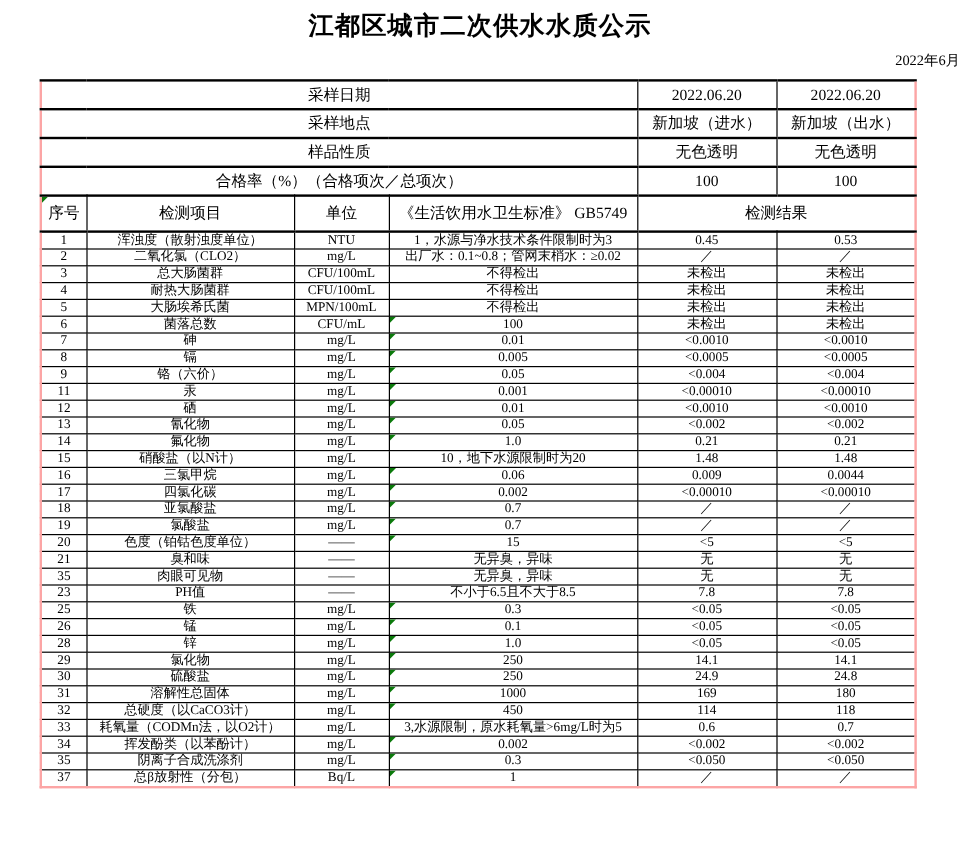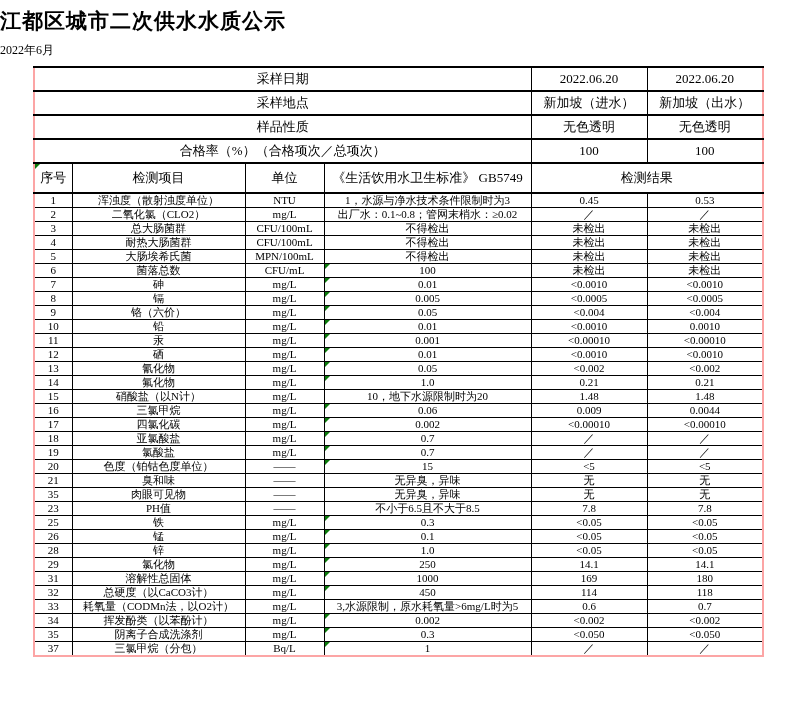--- a/index.html
+++ b/index.html
@@ -2,25 +2,25 @@
 <html><head>
 <meta charset="utf-8">
 <style>
   html,body{margin:0;padding:0;background:#ffffff;}
   .page{
     width:800px;height:713px;position:relative;background:#ffffff;
     font-family:"Liberation Serif","DejaVu Serif",serif;color:#000;
     overflow:hidden;
   }
   .title{
-    font-size:21px;font-weight:bold;
+    text-align:center;font-size:21px;font-weight:bold;
     padding-top:7px;letter-spacing:1px;
   }
   .subtitle{
-    text-align:left;font-size:12px;margin-top:7px;
+    text-align:right;font-size:12px;margin-top:7px;
   }
   table.wq{
     border-collapse:collapse;table-layout:fixed;
     margin:7px 0 0 33px;width:729px;
     border:2px solid #fca5a5;
   }
   table.wq td,table.wq th{
     border:1px solid #000;
     padding:0 1px;
     text-align:center;
@@ -162,28 +162,20 @@
         </tr>
         <tr class="data-row">
           <td class="col-no">9</td>
           <td class="col-item">铬（六价）</td>
           <td class="col-unit">mg/L</td>
           <td class="col-standard">0.05<span class="flag"></span></td>
           <td class="col-result1">&lt;0.004</td>
           <td class="col-result2">&lt;0.004</td>
         </tr>
         <tr class="data-row">
-          <td class="col-no">10</td>
-          <td class="col-item">铅</td>
-          <td class="col-unit">mg/L</td>
-          <td class="col-standard">0.01<span class="flag"></span></td>
-          <td class="col-result1">&lt;0.0010</td>
-          <td class="col-result2">0.0010</td>
-        </tr>
-        <tr class="data-row">
           <td class="col-no">11</td>
           <td class="col-item">汞</td>
           <td class="col-unit">mg/L</td>
           <td class="col-standard">0.001<span class="flag"></span></td>
           <td class="col-result1">&lt;0.00010</td>
           <td class="col-result2">&lt;0.00010</td>
         </tr>
         <tr class="data-row">
           <td class="col-no">12</td>
           <td class="col-item">硒</td>
@@ -306,20 +298,28 @@
         </tr>
         <tr class="data-row">
           <td class="col-no">29</td>
           <td class="col-item">氯化物</td>
           <td class="col-unit">mg/L</td>
           <td class="col-standard">250<span class="flag"></span></td>
           <td class="col-result1">14.1</td>
           <td class="col-result2">14.1</td>
         </tr>
         <tr class="data-row">
+          <td class="col-no">30</td>
+          <td class="col-item">硫酸盐</td>
+          <td class="col-unit">mg/L</td>
+          <td class="col-standard">250<span class="flag"></span></td>
+          <td class="col-result1">24.9</td>
+          <td class="col-result2">24.8</td>
+        </tr>
+        <tr class="data-row">
           <td class="col-no">31</td>
           <td class="col-item">溶解性总固体</td>
           <td class="col-unit">mg/L</td>
           <td class="col-standard">1000<span class="flag"></span></td>
           <td class="col-result1">169</td>
           <td class="col-result2">180</td>
         </tr>
         <tr class="data-row">
           <td class="col-no">32</td>
           <td class="col-item">总硬度（以CaCO3计）</td>
@@ -347,21 +347,21 @@
         <tr class="data-row">
           <td class="col-no">35</td>
           <td class="col-item">阴离子合成洗涤剂</td>
           <td class="col-unit">mg/L</td>
           <td class="col-standard">0.3<span class="flag"></span></td>
           <td class="col-result1">&lt;0.050</td>
           <td class="col-result2">&lt;0.050</td>
         </tr>
         <tr class="data-row">
           <td class="col-no">37</td>
-          <td class="col-item">三氯甲烷（分包）</td>
+          <td class="col-item">总β放射性（分包）</td>
           <td class="col-unit">Bq/L</td>
           <td class="col-standard">1<span class="flag"></span></td>
           <td class="col-result1">／</td>
           <td class="col-result2">／</td>
         </tr>
       </tbody>
   </table>
 </div>
 
 </body></html>

